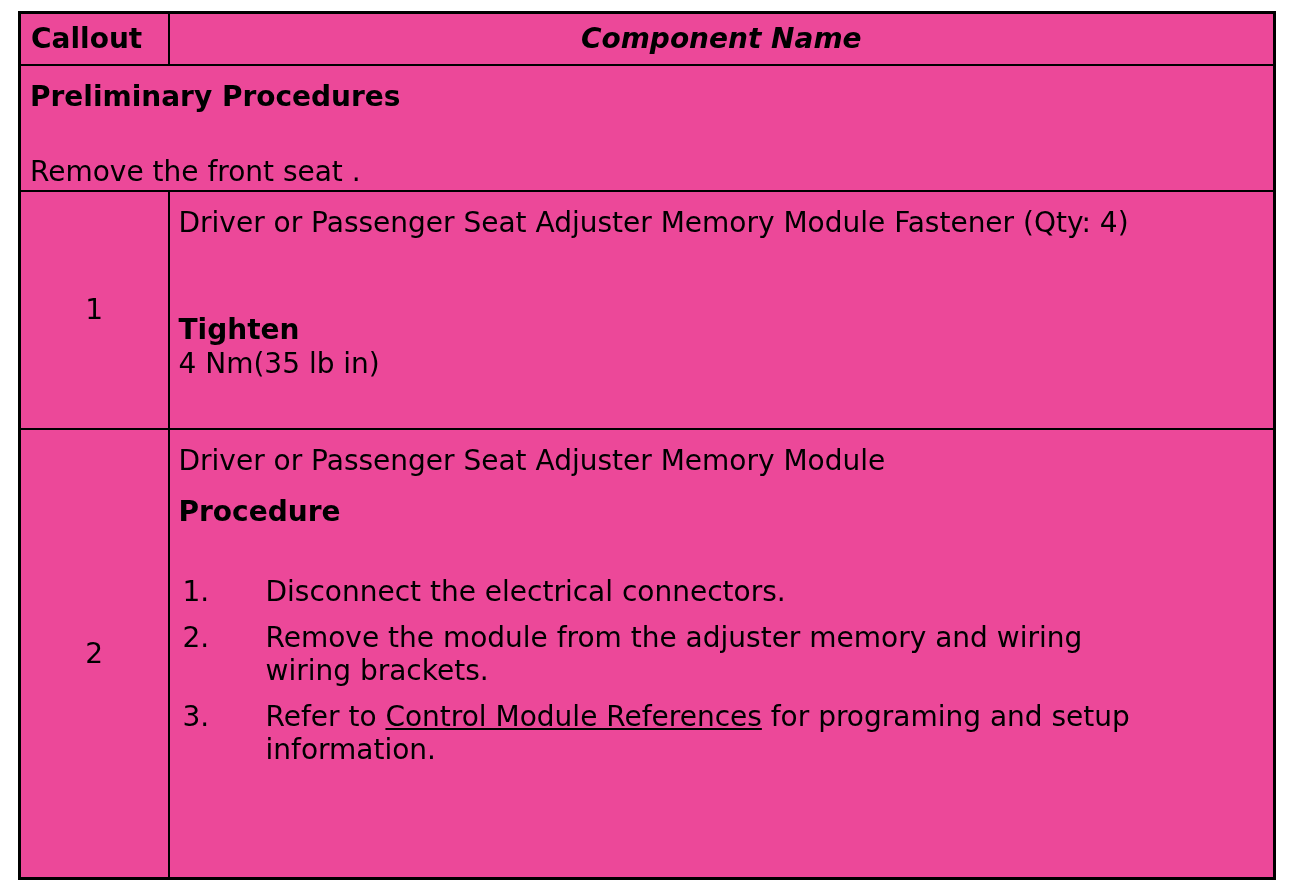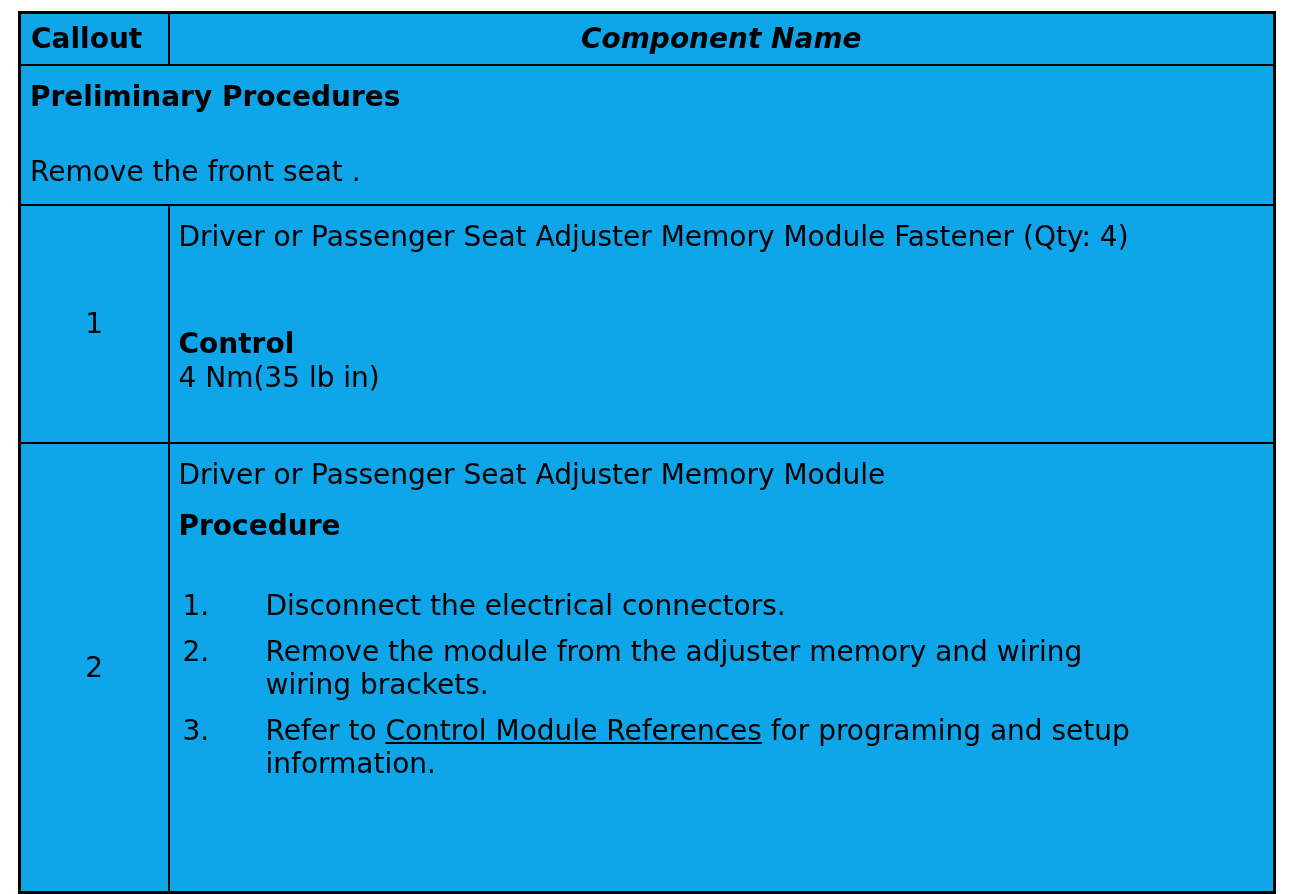--- a/index.html
+++ b/index.html
@@ -19,38 +19,38 @@
     width: 1258px;
     border-collapse: collapse;
     table-layout: fixed;
     border: 3px solid #000000;
   }
   .component-table th,
   .component-table td {
     border: 2px solid #000000;
     padding: 0;
     font-size: 28px;
-    background: #0ea5e9;
+    background: #ec4899;
   }
   col.callout-col { width: 149px; }
 
   tr.header-row { height: 52px; }
   th.callout-header {
     text-align: left;
     vertical-align: middle;
     padding-left: 10px;
     font-weight: bold;
   }
   th.component-header {
     vertical-align: middle;
     font-weight: bold;
     font-style: italic;
   }
 
-  tr.prelim-row { height: 140px; }
+  tr.prelim-row { height: 126px; }
   td.prelim-cell {
     vertical-align: top;
     padding: 14px 10px 0 9px;
     line-height: 34px;
   }
   .prelim-title {
     font-weight: bold;
     margin-bottom: 41px;
   }
 
@@ -115,21 +115,21 @@
       <td class="prelim-cell" colspan="2">
         <div class="prelim-title">Preliminary Procedures</div>
         <div class="prelim-text">Remove the front seat .</div>
       </td>
     </tr>
 
     <tr class="component-row-1">
       <td class="callout-cell">1</td>
       <td class="component-cell">
         <div class="component-name">Driver or Passenger Seat Adjuster Memory Module Fastener (Qty: 4)</div>
-        <div class="tighten-label">Control</div>
+        <div class="tighten-label">Tighten</div>
         <div class="torque-spec">4 Nm(35 lb in)</div>
       </td>
     </tr>
 
     <tr class="component-row-2">
       <td class="callout-cell">2</td>
       <td class="component-cell">
         <div class="component-name">Driver or Passenger Seat Adjuster Memory Module</div>
         <div class="procedure-label">Procedure</div>
         <div class="steps">

